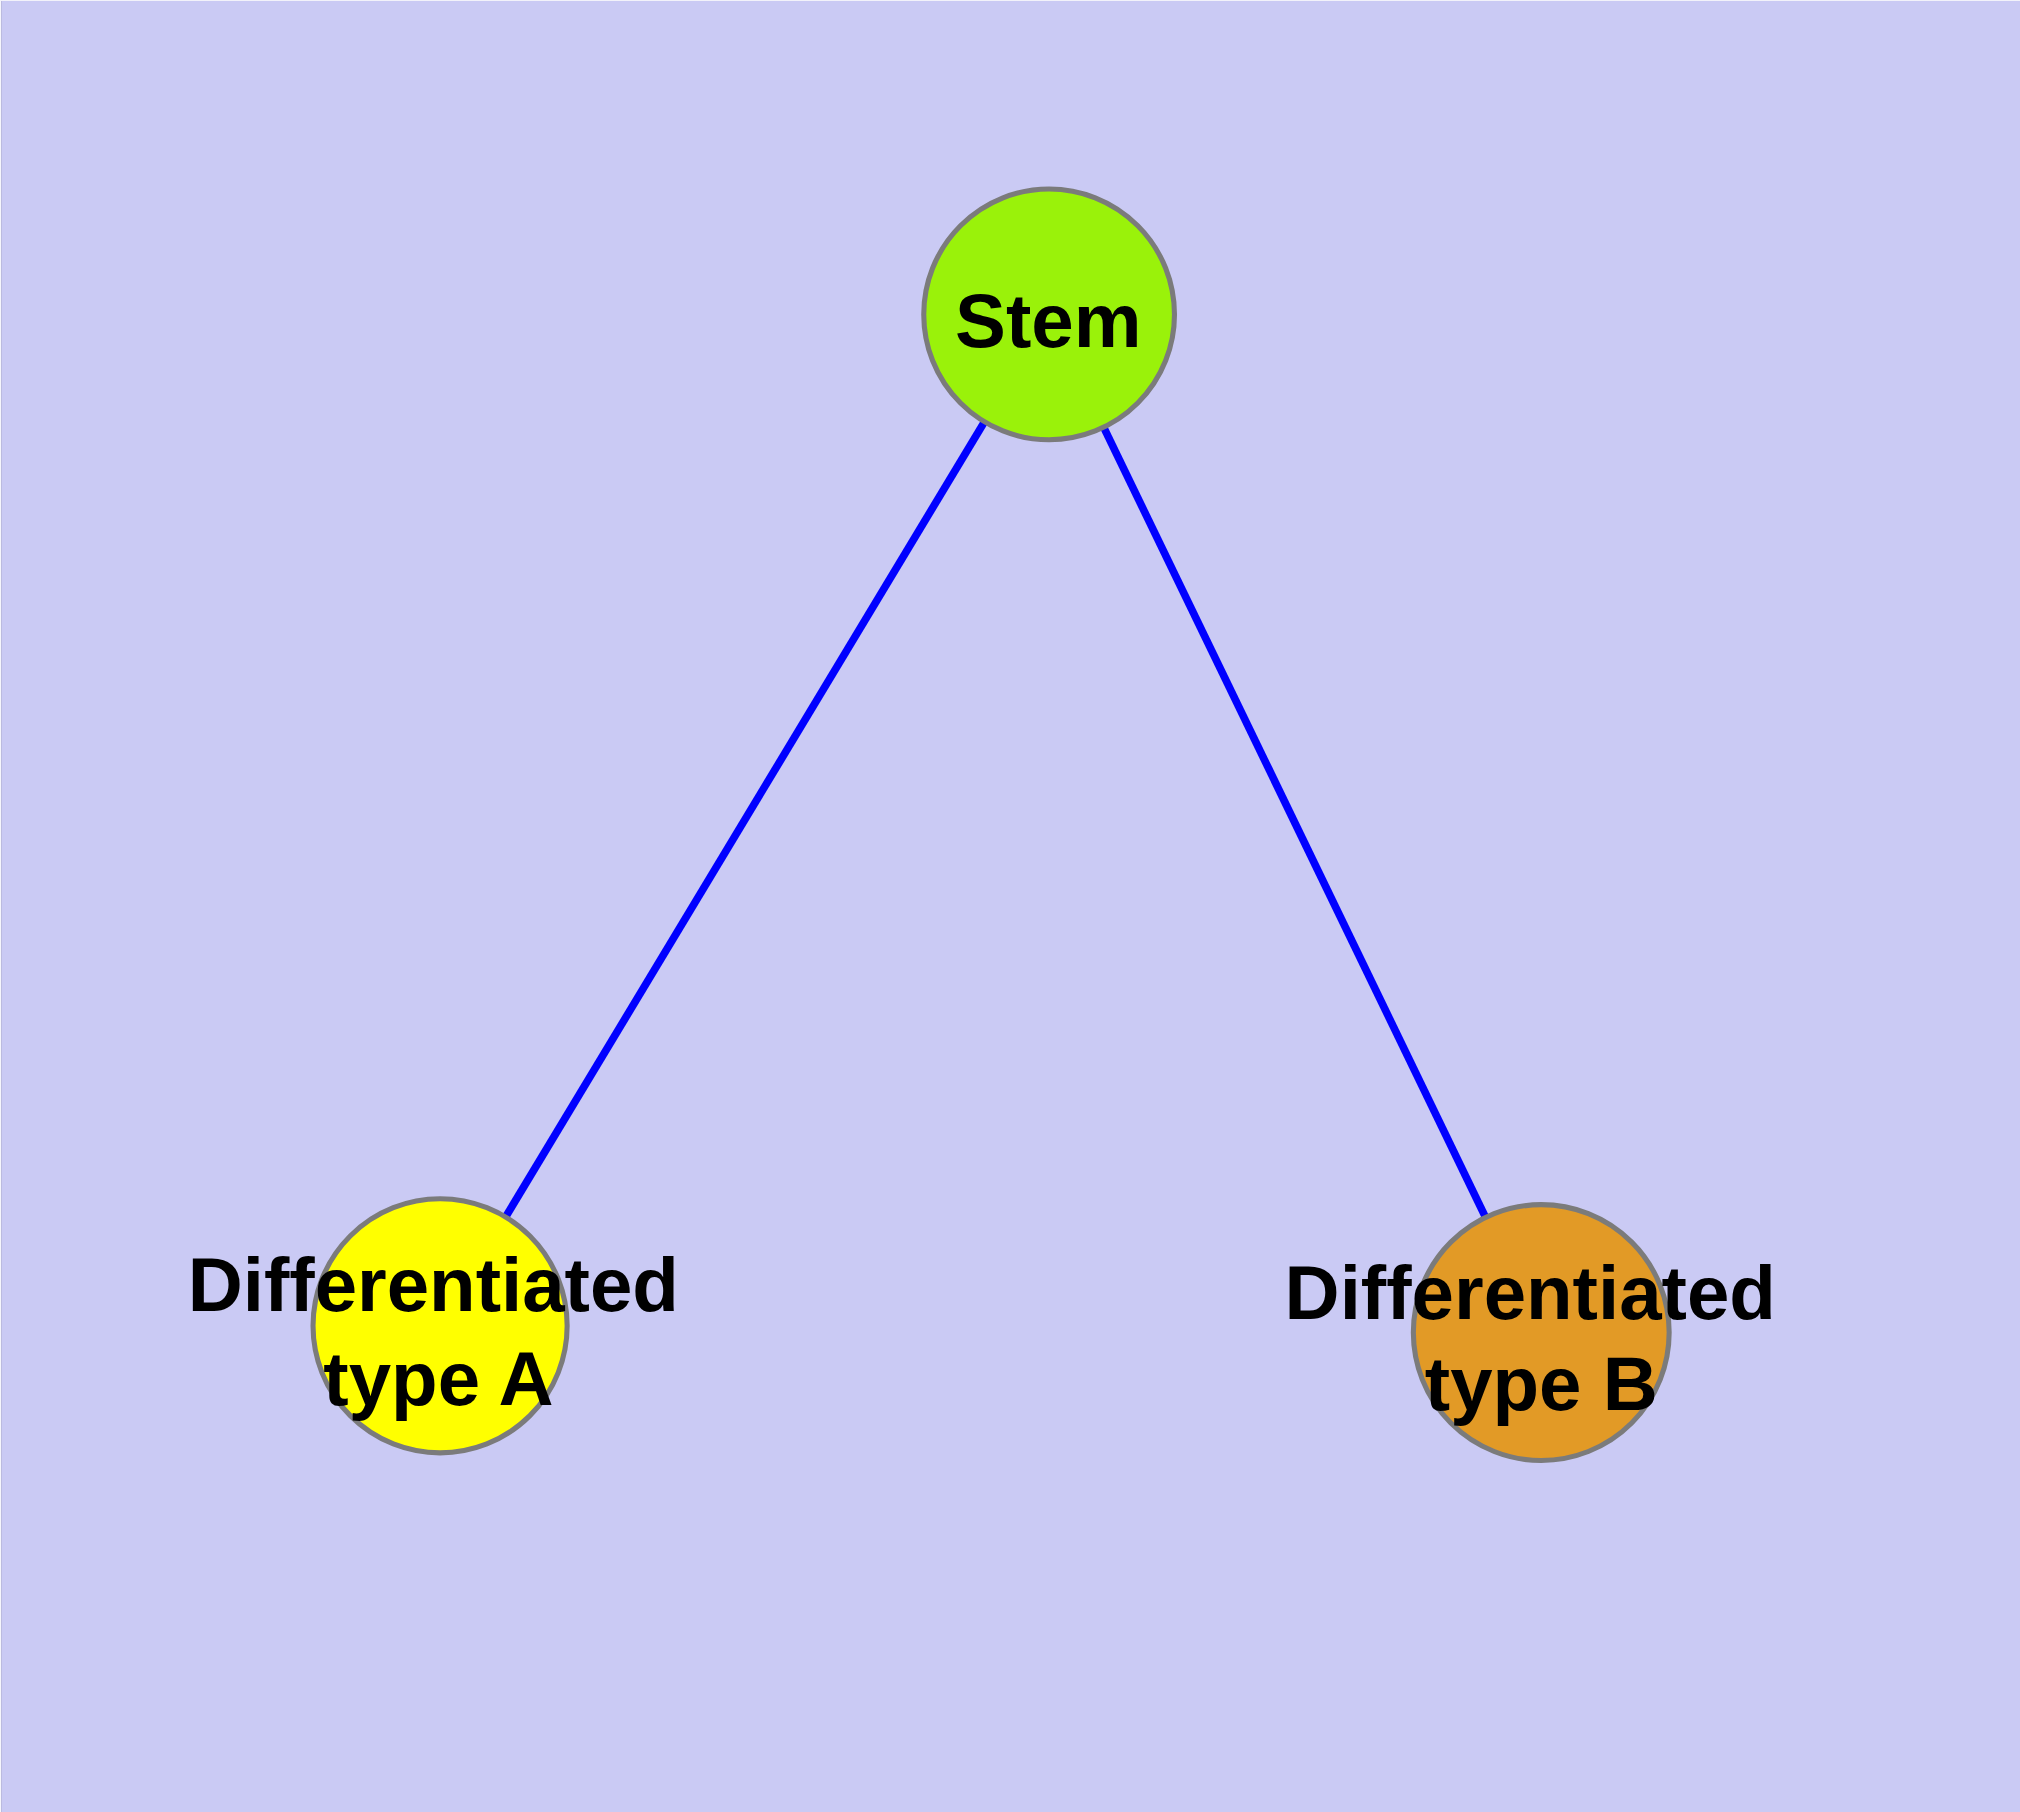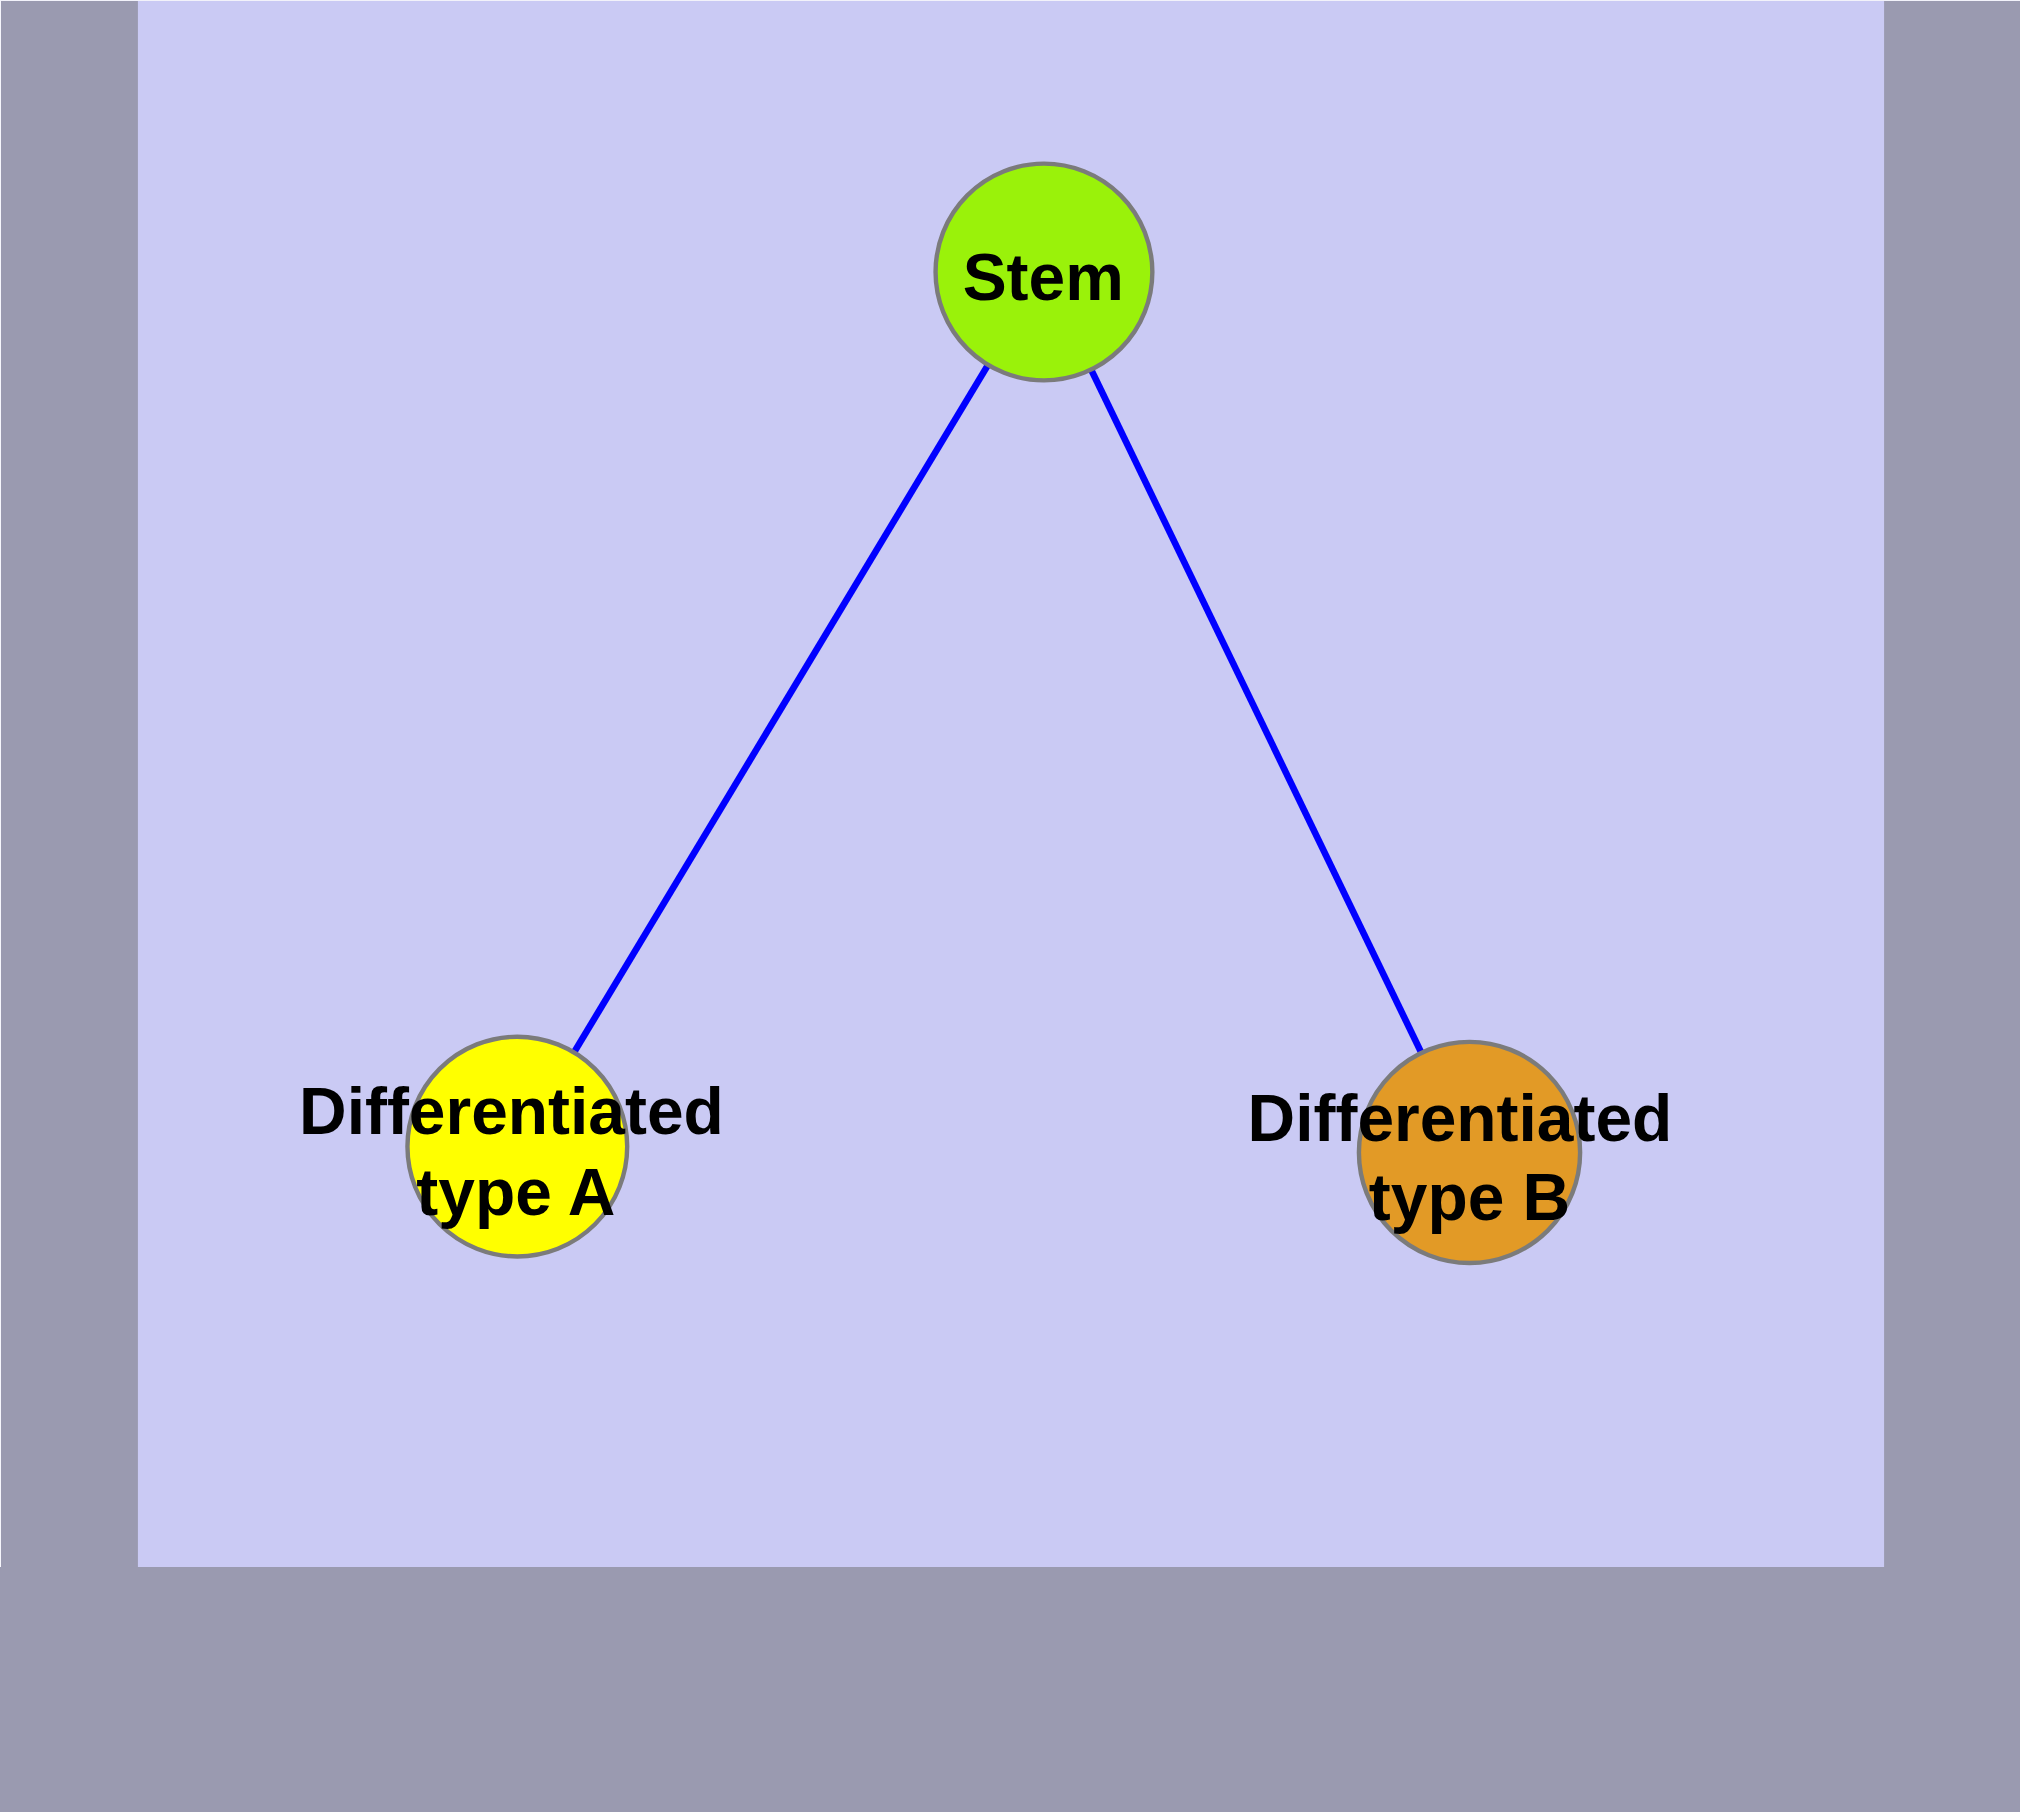--- a/index.html
+++ b/index.html
@@ -3,21 +3,21 @@
 <meta charset="utf-8">
 <style>
   html, body {
     margin: 0;
     padding: 0;
     background: #9a9ab0;
   }
   .canvas {
     position: relative;
     width: 2021px;
-    height: 1567px;
+    height: 1812px;
     overflow: hidden;
     border-top: 1.7px solid #f2f2fa;
     border-left: 1.7px solid #f6f6fc;
     box-sizing: border-box;
   }
   svg.graph {
     display: block;
     width: 100%;
     height: 100%;
   }

